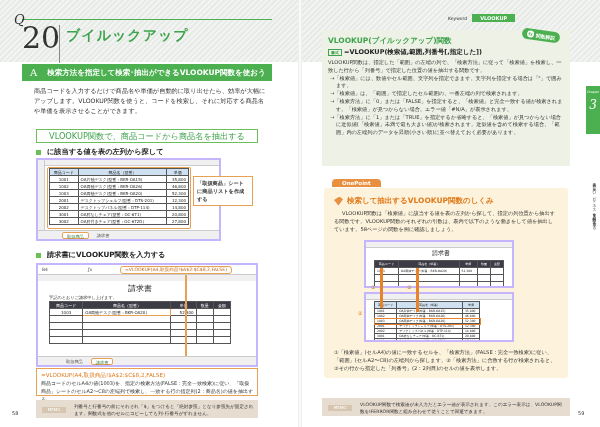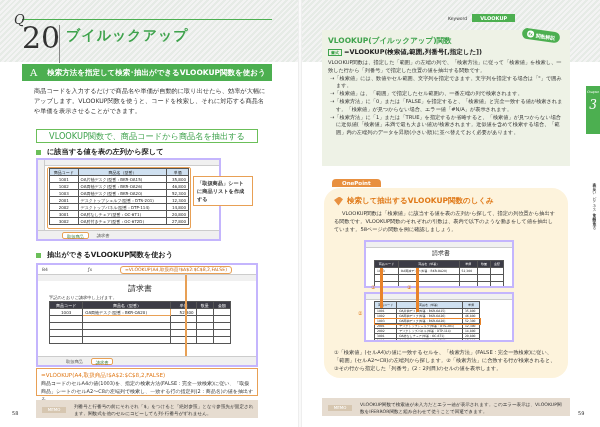--- a/index.html
+++ b/index.html
@@ -50,21 +50,21 @@
 .fnsyntax{font-size:6.5px;font-weight:bold;color:#222;margin-top:2px;display:flex;align-items:center}
 .fnsyntax .b{border:0.8px solid #3fa34d;color:#3fa34d;font-size:4px;padding:0 2px;margin-right:2px}
 .fnbody{font-size:5.2px;line-height:7.8px;color:#333;margin-top:2px}
 .fnbody .li{padding-left:8px;text-indent:-6px}
 .stamp{position:absolute;left:222px;top:30px;background:#4caf50;color:#fff;font-size:4.8px;font-weight:bold;padding:2px 5px;border-radius:6px;transform:rotate(8deg);display:flex;align-items:center;gap:2px}
 .stamp .c{width:7px;height:7px;border-radius:50%;background:#fff;color:#4caf50;font-size:4px;text-align:center;line-height:7px}
 .chap{position:absolute;left:286px;top:86px;width:14px;height:48px;background:#4caf50;color:#fff;text-align:center}
 .chap .s{font-size:3px;display:block;margin-top:4px}
 .chap .n{font-family:"DejaVu Serif",serif;font-style:italic;font-size:12px}
 .chaptxt{position:absolute;left:289px;top:180px;width:8px;font-size:3.8px;line-height:5px;writing-mode:vertical-rl;color:#333}
-.opbox{position:absolute;left:24px;top:188px;width:244px;height:190px;background:#fdf3dc;border-radius:16px;padding:8px 10px}
+.opbox{position:absolute;left:24px;top:188px;width:244px;height:190px;background:#fdf3dc;border-radius:3px;padding:8px 10px}
 .optag{position:absolute;left:32px;top:179px;background:#e89040;color:#fff;font-size:5.5px;font-weight:bold;padding:1px 10px;border-radius:4px 4px 0 0}
 .optitle{font-size:7.5px;font-weight:bold;color:#e07a1a;display:flex;align-items:center;gap:4px}
 .optitle .ic{width:9px;height:9px;background:#e89040;clip-path:polygon(0 40%,60% 0,100% 30%,50% 100%)}
 .opbody{font-size:5.2px;line-height:8px;color:#333;margin-top:3px;text-indent:8px}
 .opfoot{position:absolute;left:10px;top:160px;width:226px;font-size:5.2px;line-height:8px;color:#333}
 .arrow{position:absolute;background:#e8832a}
 </style>
 </head>
 <body>
 
@@ -141,21 +141,21 @@
     <div class="orange-box" style="left:9px;top:7px;width:144px;height:62px"></div>
     <div class="tabs">
       <span class="tab active">取扱商品</span>
       <span class="tab">請求書</span>
     </div>
   </div>
   <div class="callout" style="left:193px;top:176px;width:60px">「取扱商品」シートに商品リストを作成する</div>
 
   <div class="step" style="top:250px">
     <span class="sq"></span>
-    <span>抽出ができるVLOOKUP関数を使おう</span>
+    <span>請求書にVLOOKUP関数を入力する</span>
   </div>
 
   <div class="xl" style="left:36px;top:263px;width:222px;height:104px">
     <div class="fbar">
       <span>B4</span>
       <span style="margin-left:40px">ƒx</span>
     </div>
     <div class="fx">=VLOOKUP(A4,取扱商品!$A$2:$C$8,2,FALSE)</div>
     <div style="position:absolute;top:10px;left:0;right:0;height:6px;background:#f0f0f0"></div>
     <div class="inv-title" style="left:90px;top:18px">請求書</div>

